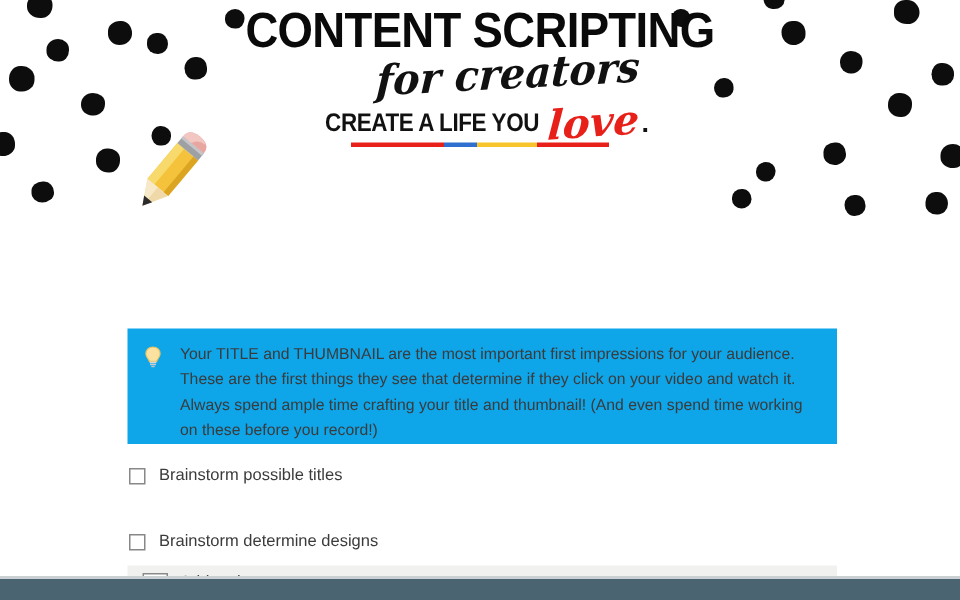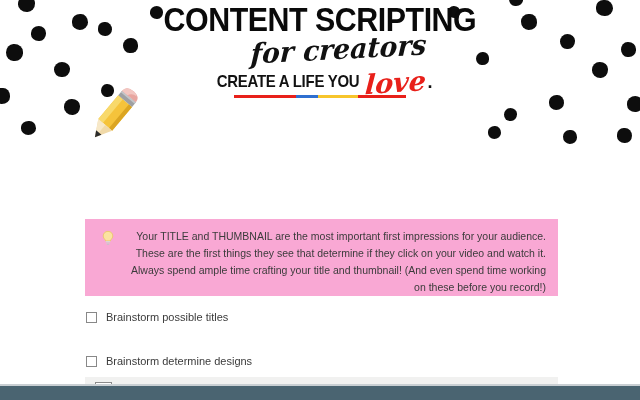--- a/index.html
+++ b/index.html
@@ -82,21 +82,21 @@
 
   #doc-title {
     position:absolute; left:86px; top:22px;
     font-family:"Liberation Sans", sans-serif;
     font-weight:bold; font-size:25px; color:#3c3c3a; letter-spacing:-0.2px;
     white-space:nowrap;
   }
 
   #callout {
     position:absolute; left:85px; top:67px; width:473px; height:77px;
-    background:#f9a8d4; display:flex; padding:9px 12px 0 10px;text-align:right;
+    background:#0ea5e9; display:flex; padding:9px 12px 0 10px;
   }
   #bulb-icon { width:20px; flex:0 0 20px; padding-top:2px; }
   #callout-text {
     font-size:10.5px; line-height:1.62; color:#3b3b3b;
     font-family:"Liberation Sans", sans-serif; padding-left:5px;
   }
 
   .check-row { position:absolute; left:86px; display:flex; align-items:center; gap:9px; }
   .checkbox {
     width:11px; height:11px; border:1px solid #888; background:#fff; flex:0 0 11px;

